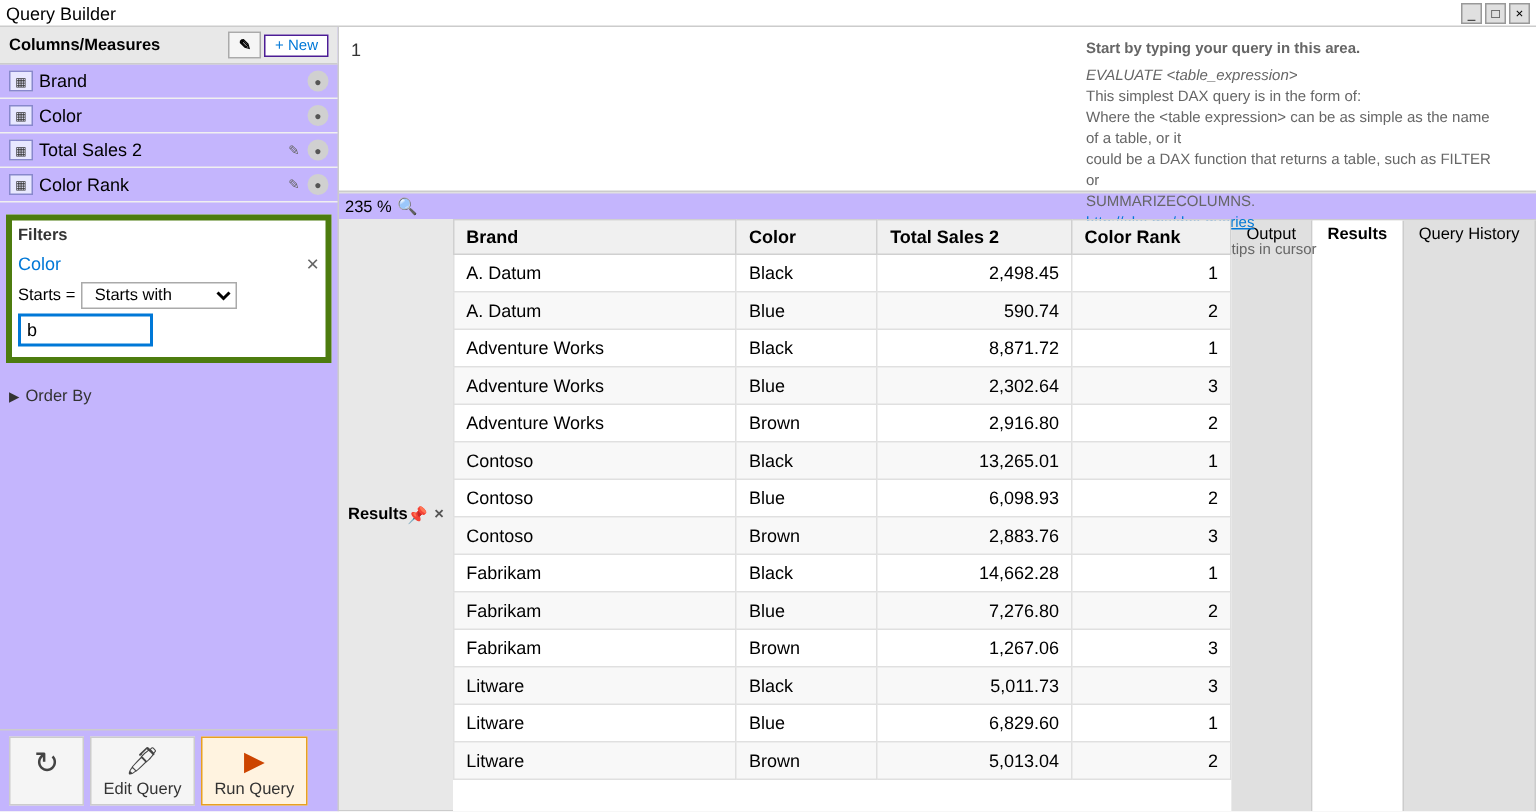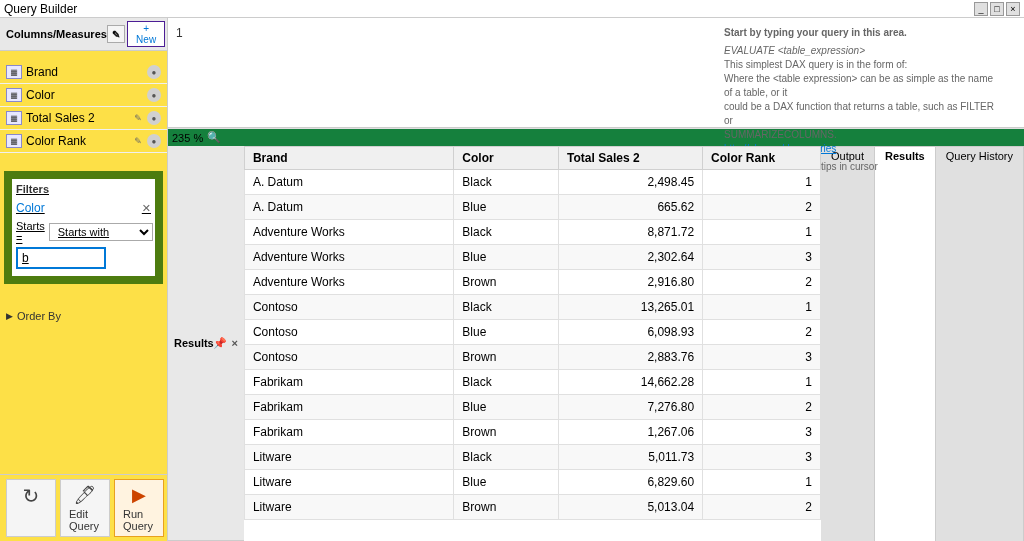--- a/index.html
+++ b/index.html
@@ -7,38 +7,38 @@
 
     
     .title-bar { background: #fff; border-bottom: 1px solid #ccc; padding: 2px 4px; display: flex; align-items: center; justify-content: space-between; height: 18px; }
     .title-bar-controls { display: flex; gap: 2px; }
     .title-btn { width: 14px; height: 14px; border: 1px solid #999; background: #e0e0e0; font-size: 9px; display: flex; align-items: center; justify-content: center; cursor: pointer; }
 
     
     .main-layout { display: flex; flex: 1; overflow: hidden; }
 
     
-    .left-panel { width: 168px; background: #fde047; border-right: 1px solid #ccc; display: flex; flex-direction: column; flex-shrink: 0; gap: 10px; }
+    .left-panel { width: 226px; background: #c4b5fd; border-right: 1px solid #ccc; display: flex; flex-direction: column; flex-shrink: 0; }
 
     .left-panel-header { background: #e8e8e8; border-bottom: 1px solid #ccc; padding: 3px 6px; display: flex; align-items: center; justify-content: space-between; font-size: 11px; font-weight: bold; }
     .header-actions { display: flex; gap: 2px; align-items: center; }
     .icon-btn { width: 22px; height: 18px; border: 1px solid #aaa; background: #f5f5f5; display: flex; align-items: center; justify-content: center; cursor: pointer; font-size: 10px; }
     .new-btn { padding: 1px 6px; background: #fff; border: 1px solid #4c1d95; color: #0078d7; font-size: 10px; cursor: pointer; display: flex; align-items: center; gap: 2px; }
 
     
     .column-item { display: flex; align-items: center; padding: 3px 6px; border-bottom: 1px solid #f0f0f0; gap: 4px; }
     .col-icon { width: 16px; height: 16px; display: flex; align-items: center; justify-content: center; flex-shrink: 0; }
     .col-icon-table { background: #e8e8ff; border: 1px solid #8888cc; font-size: 8px; color: #333; width: 16px; height: 14px; display: flex; align-items: center; justify-content: center; }
     .col-name { flex: 1; font-size: 12px; }
     .col-actions { display: flex; gap: 2px; }
     .col-action-btn { width: 14px; height: 14px; display: flex; align-items: center; justify-content: center; cursor: pointer; font-size: 9px; color: #666; }
     .circle-icon { width: 14px; height: 14px; border-radius: 50%; background: #d0d0d0; display: flex; align-items: center; justify-content: center; font-size: 8px; color: #555; }
 
     
-    .filters-section { border: 8px solid #4d7c0f; margin: 4px; padding: 4px; background: #fff; text-decoration: underline; }
+    .filters-section { border: 4px solid #4d7c0f; margin: 4px; padding: 4px; background: #fff; }
     .filters-title { font-size: 11px; font-weight: bold; color: #333; margin-bottom: 4px; }
     .filter-item { display: flex; align-items: center; justify-content: space-between; padding: 2px 0; }
     .filter-name { color: #0078d7; font-size: 12px; }
     .filter-close { cursor: pointer; color: #666; font-size: 11px; }
     .filter-row { display: flex; align-items: center; gap: 4px; margin: 3px 0; }
     .filter-select { font-size: 11px; padding: 1px 4px; border: 1px solid #aaa; background: #fff; cursor: pointer; }
     .filter-input { border: 2px solid #0078d7; padding: 2px 4px; font-size: 12px; width: 90px; outline: none; }
 
     
     .order-by-section { padding: 4px 6px; }
@@ -53,21 +53,21 @@
     .run-btn { background: #fff3e0; border: 1px solid #e8a020; }
     .run-btn .action-btn-icon { color: #cc6600; }
 
     
     .right-panel { flex: 1; display: flex; flex-direction: column; overflow: hidden; }
 
     
     .query-area { background: #fff; border-bottom: 1px solid #ccc; min-height: 100px; padding: 8px; position: relative; display: flex; flex-direction: column; }
     .query-line-num { position: absolute; left: 8px; top: 8px; font-size: 12px; color: #333; }
     .query-hint { position: absolute; right: 20px; top: 8px; width: 280px; font-size: 10px; color: #666; line-height: 1.4; }
-    .zoom-bar { display: flex; align-items: center; gap: 4px; padding: 2px 4px; background: #15803d; border-top: 1px solid #e0e0e0; font-size: 11px; }
+    .zoom-bar { display: flex; align-items: center; gap: 4px; padding: 2px 4px; background: #c4b5fd; border-top: 1px solid #e0e0e0; font-size: 11px; }
 
     
     .results-area { flex: 1; display: flex; flex-direction: row; overflow: hidden; background: #fff; }
     .results-header { background: #e8e8e8; border-bottom: 1px solid #ccc; padding: 2px 6px; font-size: 11px; font-weight: bold; display: flex; align-items: center; justify-content: space-between; }
     .results-header-actions { display: flex; gap: 4px; }
     .results-header-btn { font-size: 11px; cursor: pointer; color: #555; }
 
     
     .table-container { flex: 1; overflow-y: auto; overflow-x: hidden; position: relative; }
     .results-table { width: 100%; border-collapse: collapse; table-layout: fixed; }
@@ -244,21 +244,21 @@
           <tbody id="results-tbody">
           <tr>
                 <td>A. Datum</td>
                 <td>Black</td>
                 <td class="num">2,498.45</td>
                 <td class="num">1</td>
               </tr>
               <tr>
                 <td>A. Datum</td>
                 <td>Blue</td>
-                <td class="num">665.62</td>
+                <td class="num">590.74</td>
                 <td class="num">2</td>
               </tr>
               <tr>
                 <td>Adventure Works</td>
                 <td>Black</td>
                 <td class="num">8,871.72</td>
                 <td class="num">1</td>
               </tr>
               <tr>
                 <td>Adventure Works</td>

